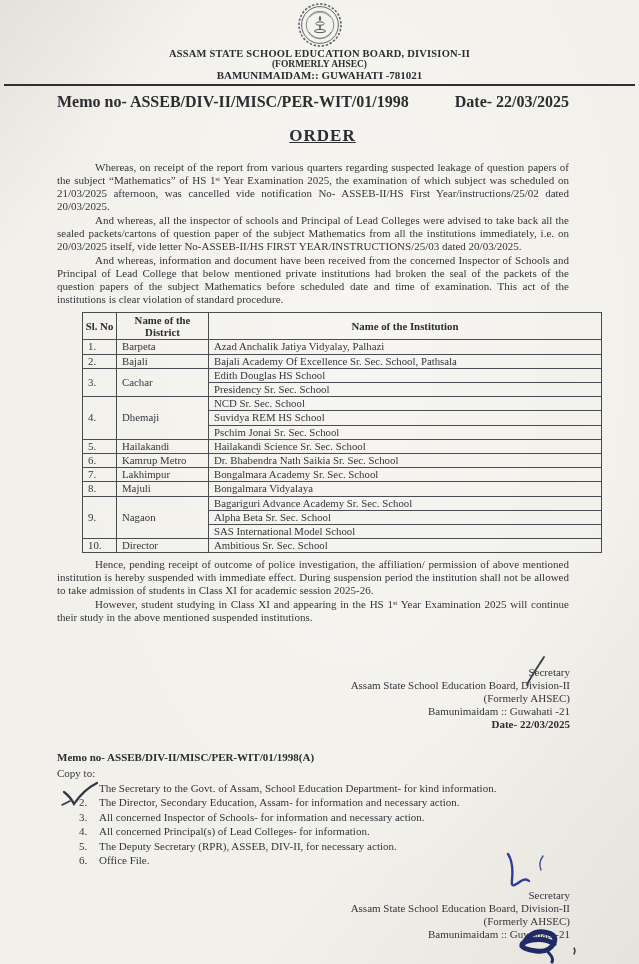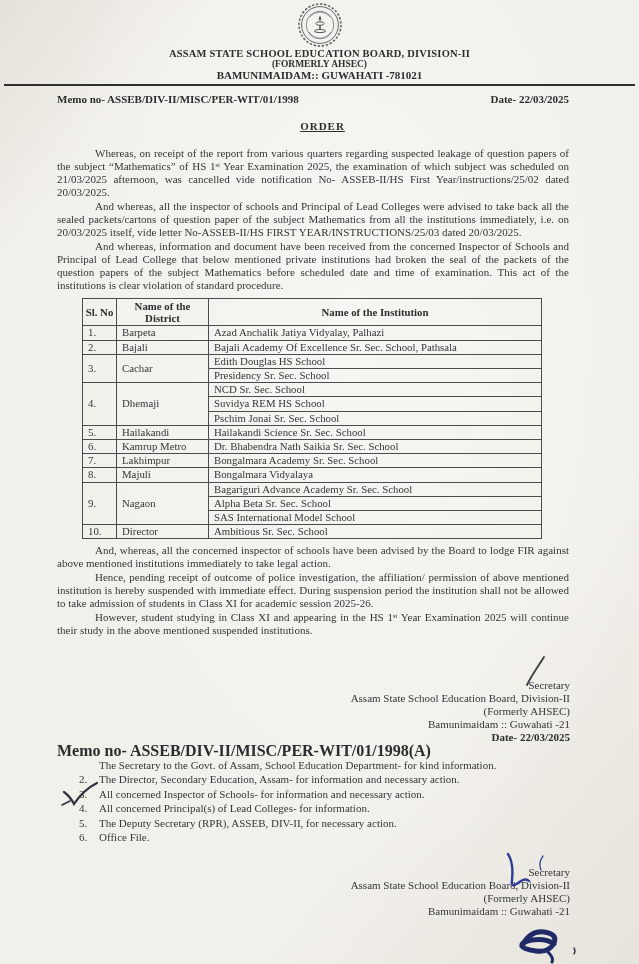--- a/index.html
+++ b/index.html
@@ -17,43 +17,43 @@
     background-color:#f0eee8;
   }
   .letterhead { text-align:center; padding-top:2px; }
   .seal { display:block; margin:0 auto 0; }
   .org1 { font-size:10.5px; font-weight:bold; letter-spacing:0.2px; color:#2c2c31; }
   .org2 { font-size:9.5px; font-weight:bold; color:#2c2c31; }
   .org3 { font-size:11px; font-weight:bold; color:#2c2c31; }
   .rule { border-top:2.5px solid #2e2e33; margin:3px 4px 0 4px; }
   .memo-row {
     display:flex; justify-content:space-between;
-    font-weight:bold; font-size:11px; color:#2c2c31;
+    font-weight:bold; font-size:16px; color:#2c2c31;
     padding:7px 70px 0 57px;
   }
   .title {
-    text-align:center; font-weight:bold; font-size:11px; letter-spacing:1px;
+    text-align:center; font-weight:bold; font-size:17px; letter-spacing:1px;
     text-decoration:underline; margin-top:15px; color:#2c2c31;padding-left:6px;
   }
   .body { padding:15px 69px 0 57px; font-size:11px; line-height:13px; }
   .body p { text-align:justify; text-indent:38px; margin:0 1px 1px 0; }
   table.inst {
-    border-collapse:collapse; width:460px; margin:6px 0 5px 25px;
+    border-collapse:collapse; width:520px; margin:6px 0 5px 25px;
     font-size:10.8px;
   }
   table.inst th, table.inst td {
     border:1px solid #4b4b52; padding:0 5px; line-height:13.2px;
     vertical-align:middle; text-align:left;
   }
   table.inst th { text-align:center; font-weight:bold; line-height:12.2px; padding:1px 2px; color:#2c2c31; }
   td.sl, th.sl { width:34px; }
   td.dist, th.dist { width:92px; }
   .sig1 { text-align:right; margin-top:42px; line-height:13px; }
   .sig1 .sigdate { font-weight:bold; color:#2c2c31; }
-  .memo2 { font-weight:bold; font-size:16px; margin-top:0; color:#2c2c31; }
+  .memo2 { font-weight:bold; font-size:11px; margin-top:20px; color:#2c2c31; }
   .copy-label { font-size:11px; margin-top:3px; }
   .copy-item { display:flex; margin:1.5px 0 1.5px 22px; line-height:12.9px; font-size:11px; }
   .copy-item .no { width:20px; flex:none; }
   .sig2 { text-align:right; margin-top:22px; line-height:13px; }
   .ink-overlay { position:absolute; left:0; top:0; pointer-events:none; }
 </style>
 </head>
 <body>
 
 <div class="page">
@@ -159,34 +159,34 @@
           <td>SAS International Model School</td>
         </tr>
         <tr>
           <td class="sl">10.</td>
           <td class="dist">Director</td>
           <td>Ambitious Sr. Sec. School</td>
         </tr>
       </tbody>
     </table>
 
-    <p>And, whereas, all the concerned inspector of schools have been advised by the Board to lodge FIR against above mentioned institutions immediately to take legal action.</p>
     <p>Hence, pending receipt of outcome of police investigation, the affiliation/ permission of above mentioned institution is hereby suspended with immediate effect. During suspension period the institution shall not be allowed to take admission of students in Class XI for academic session 2025-26.</p>
     <p>However, student studying in Class XI and appearing in the HS 1ˢᵗ Year Examination 2025 will continue their study in the above mentioned suspended institutions.</p>
 
     <div class="sig1">
       <div>Secretary</div>
       <div>Assam State School Education Board, Division-II</div>
       <div>(Formerly AHSEC)</div>
       <div>Bamunimaidam :: Guwahati -21</div>
       <div class="sigdate">Date- 22/03/2025</div>
     </div>
 
     <div class="memo2">Memo no- ASSEB/DIV-II/MISC/PER-WIT/01/1998(A)</div>
 
+    <div class="copy-label">Copy to:</div>
     <div class="copy-item">
       <span class="no"></span>
       <span>The Secretary to the Govt. of Assam, School Education Department- for kind information.</span>
     </div>
     <div class="copy-item">
       <span class="no">2.</span>
       <span>The Director, Secondary Education, Assam- for information and necessary action.</span>
     </div>
     <div class="copy-item">
       <span class="no">3.</span>

